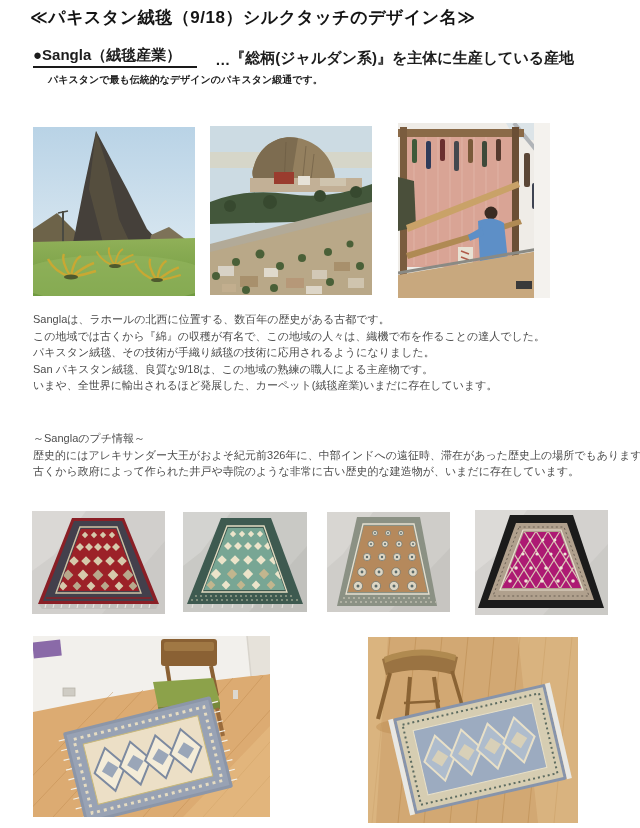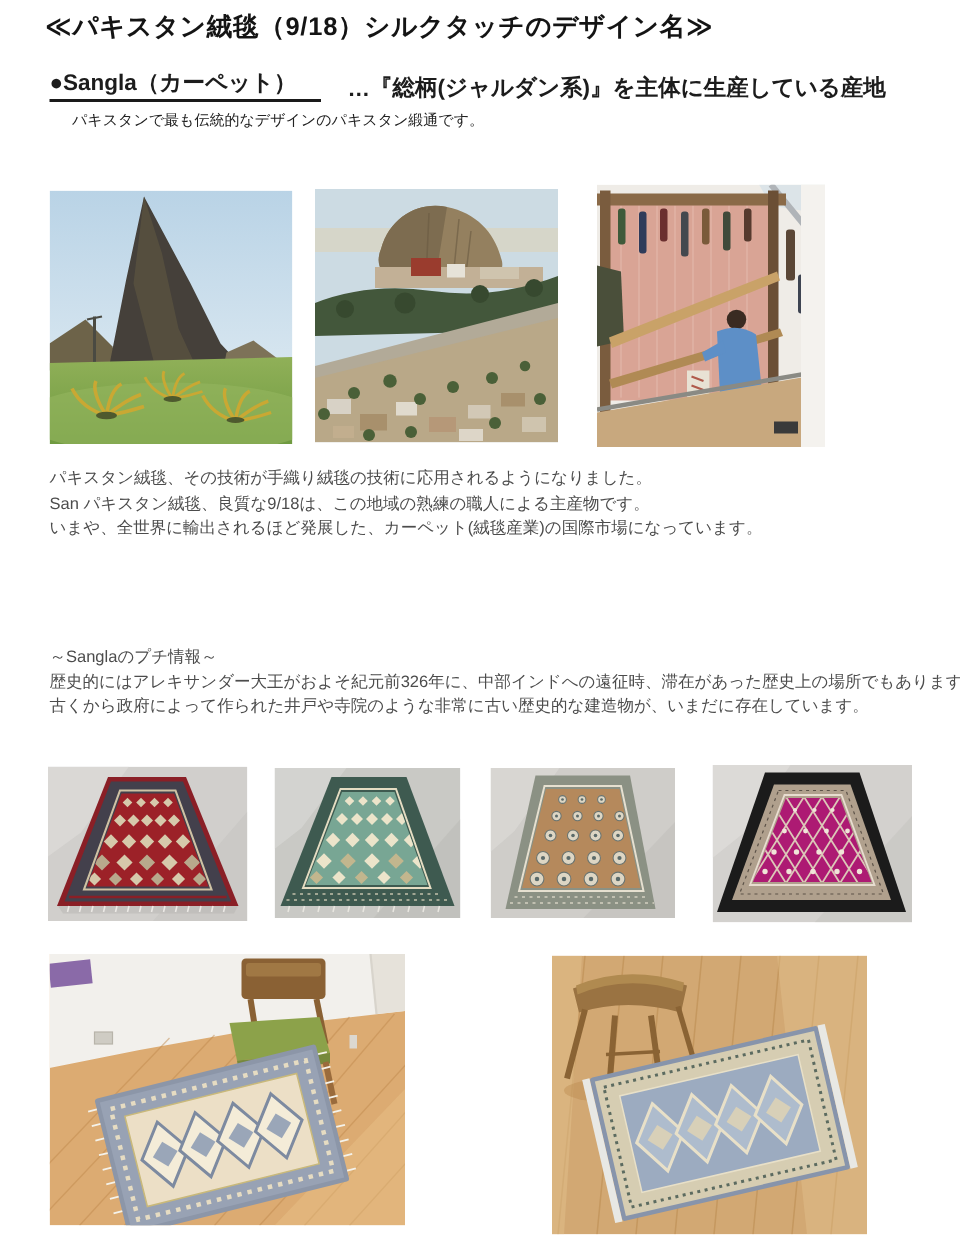--- a/index.html
+++ b/index.html
@@ -4,35 +4,35 @@
 <style>
   html,body{margin:0;padding:0;background:#ffffff;}
   #page{position:relative;width:640px;height:828px;background:#ffffff;overflow:hidden;
         font-family:"Liberation Sans","DejaVu Sans",sans-serif;color:#1c1c1c;}
   .abs{position:absolute;}
   #doc-title{left:30px;top:6px;font-size:17px;font-weight:bold;letter-spacing:0.5px;color:#141414;white-space:nowrap;}
   #heading-line{left:33px;top:46px;display:flex;align-items:flex-end;white-space:nowrap;}
   #heading-name{font-size:15px;font-weight:bold;border-bottom:2px solid #1a1a1a;padding-right:16px;padding-bottom:1px;}
   #heading-dots{font-size:15px;font-weight:bold;margin-left:18px;}
   #heading-desc{font-size:15px;font-weight:bold;}
-  #heading-note{left:48px;top:73px;font-size:10px;font-weight:normal;color:#222;}
+  #heading-note{left:48px;top:73px;font-size:10px;font-weight:bold;color:#222;}
   .photo{position:absolute;overflow:hidden;}
   .photo svg{display:block;width:100%;height:100%;}
   #intro-block{left:33px;top:311px;font-size:11px;line-height:16.6px;color:#4c4c4c;white-space:nowrap;}
   #petit-block{left:33px;top:430px;font-size:11px;line-height:16.6px;color:#4c4c4c;white-space:nowrap;}
 </style>
 </head>
 <body>
 
 <div id="page">
 
   <div class="abs" id="doc-title">≪パキスタン絨毯（9/18）シルクタッチのデザイン名≫</div>
 
   <div class="abs" id="heading-line">
-    <span id="heading-name">●Sangla（カーペット）</span>
+    <span id="heading-name">●Sangla（絨毯産業）</span>
     <span id="heading-dots">…</span>
     <span id="heading-desc">『総柄(ジャルダン系)』を主体に生産している産地</span>
   </div>
   <div class="abs" id="heading-note">パキスタンで最も伝統的なデザインのパキスタン緞通です。</div>
 
   <div class="photo" style="left:33px;top:127px;width:162px;height:169px;">
     <svg viewBox="0 0 162 169" preserveAspectRatio="none">
       <defs>
         <linearGradient id="sky1" x1="0" y1="0" x2="0" y2="1">
           <stop offset="0" stop-color="#b9d3e6"></stop>
@@ -157,23 +157,25 @@
         <ellipse cx="97" cy="150" rx="16" ry="4" fill="#a8835c"></ellipse>
       </g>
       <polygon points="0,152 152,126 152,175 0,175" fill="#c8a87e"></polygon>
       <line x1="0" y1="150" x2="152" y2="124" stroke="#8a8a84" stroke-width="3"></line>
       <rect x="118" y="158" width="16" height="8" fill="#3a3a3a"></rect>
       <rect x="136" y="0" width="16" height="175" fill="#f4f2ee"></rect>
     </svg>
   </div>
 
   <div class="abs" id="intro-block">
+    <div>Sanglaは、ラホールの北西に位置する、数百年の歴史がある古都です。</div>
+    <div>この地域では古くから『綿』の収穫が有名で、この地域の人々は、織機で布を作ることの達人でした。</div>
     <div>パキスタン絨毯、その技術が手織り絨毯の技術に応用されるようになりました。</div>
     <div>San パキスタン絨毯、良質な9/18は、この地域の熟練の職人による主産物です。</div>
-    <div>いまや、全世界に輸出されるほど発展した、カーペット(絨毯産業)の国際市場になっています。</div>
+    <div>いまや、全世界に輸出されるほど発展した、カーペット(絨毯産業)いまだに存在しています。</div>
   </div>
 
   <div class="abs" id="petit-block">
     <div>～Sanglaのプチ情報～</div>
     <div>歴史的にはアレキサンダー大王がおよそ紀元前326年に、中部インドへの遠征時、滞在があった歴史上の場所でもあります。</div>
     <div>古くから政府によって作られた井戸や寺院のような非常に古い歴史的な建造物が、いまだに存在しています。</div>
   </div>
 
   <div class="photo" style="left:32px;top:511px;width:133px;height:103px;">
     <svg viewBox="0 0 133 103" preserveAspectRatio="none">

